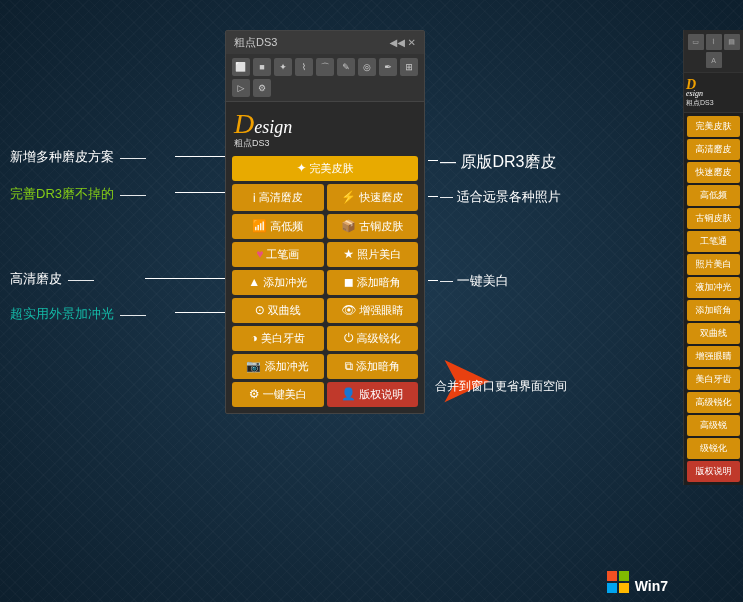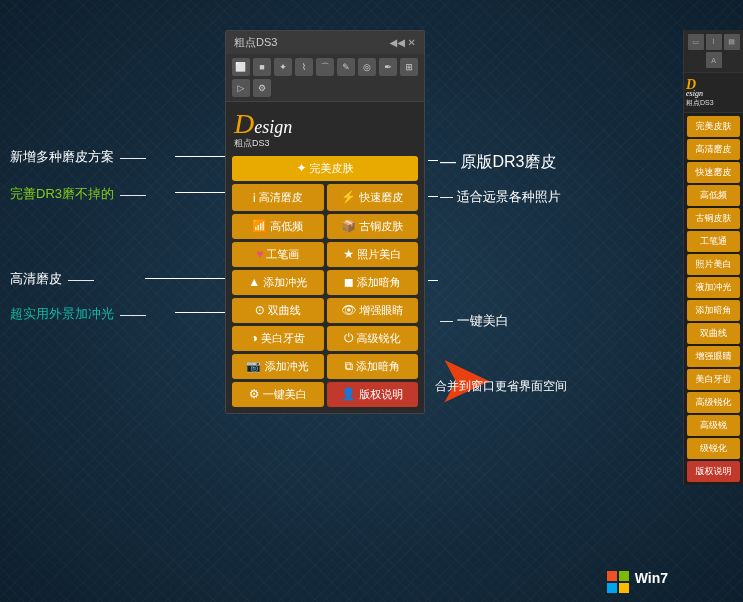--- a/index.html
+++ b/index.html
@@ -339,21 +339,21 @@
 <div class="arrow-right" style="position:absolute;top:350px;left:440px;color:#e84010;font-size:60px;line-height:1;">➤</div>
 
 <div style="position:absolute;top:152px;left:440px;color:white;font-size:16px;white-space:nowrap;">
   <span>— </span><span>原版DR3磨皮</span>
 </div>
 
 <div style="position:absolute;top:188px;left:440px;color:white;font-size:13px;white-space:nowrap;">
   <span>— </span><span>适合远景各种照片</span>
 </div>
 
-<div style="position:absolute;top:272px;left:440px;color:white;font-size:13px;white-space:nowrap;margin-top:40px;">
+<div style="position:absolute;top:272px;left:440px;color:white;font-size:13px;white-space:nowrap;">
   <span>— </span><span>一键美白</span>
 </div>
 
 <div style="position:absolute;top:378px;left:435px;color:white;font-size:12px;white-space:nowrap;text-align:center;">
   <span>合并到窗口更省界面空间</span>
 </div>
 
 <div style="position:absolute;top:160px;left:428px;width:10px;height:1px;background:white;"></div>
 <div style="position:absolute;top:196px;left:428px;width:10px;height:1px;background:white;"></div>
 <div style="position:absolute;top:280px;left:428px;width:10px;height:1px;background:white;"></div>
@@ -390,21 +390,21 @@
     <button class="right-btn">双曲线</button>
     <button class="right-btn">增强眼睛</button>
     <button class="right-btn">美白牙齿</button>
     <button class="right-btn">高级锐化</button>
     <button class="right-btn">高级锐</button>
     <button class="right-btn">级锐化</button>
     <button class="right-btn red-btn">版权说明</button>
   </div>
 </div>
 
-<div style="position:absolute;bottom:8px;right:75px;display:flex;align-items:flex-start;gap:5px;">
+<div style="position:absolute;bottom:8px;right:75px;display:flex;align-items:flex-end;gap:5px;">
 
   <svg width="24" height="24" viewBox="0 0 24 24">
     <rect x="1" y="1" width="10" height="10" fill="#f25022"></rect>
     <rect x="13" y="1" width="10" height="10" fill="#7fba00"></rect>
     <rect x="1" y="13" width="10" height="10" fill="#00a4ef"></rect>
     <rect x="13" y="13" width="10" height="10" fill="#ffb900"></rect>
   </svg>
   <span style="color:white;font-size:14px;font-weight:bold;">Win7</span>
 </div>
 

